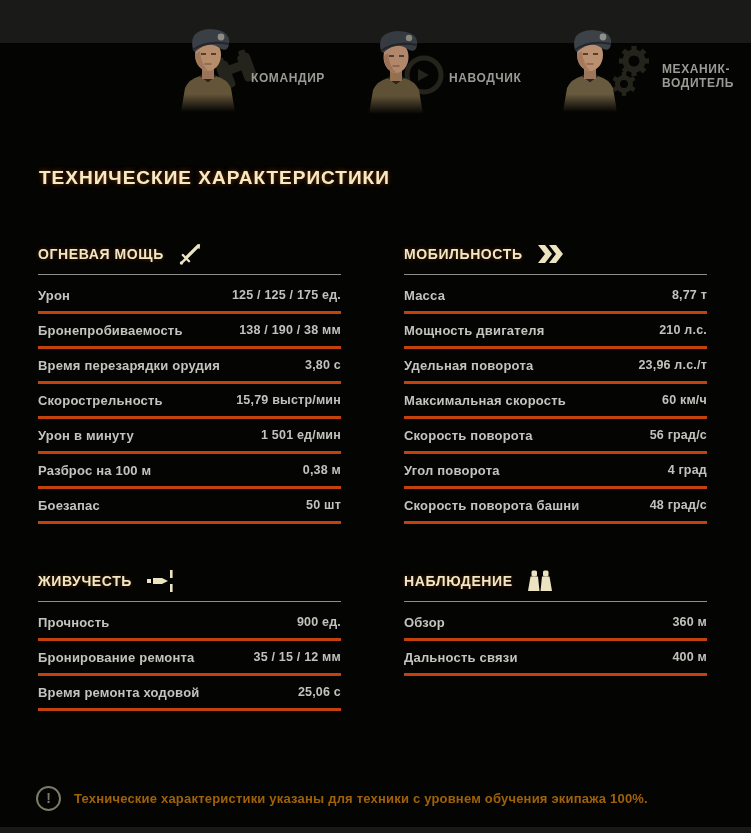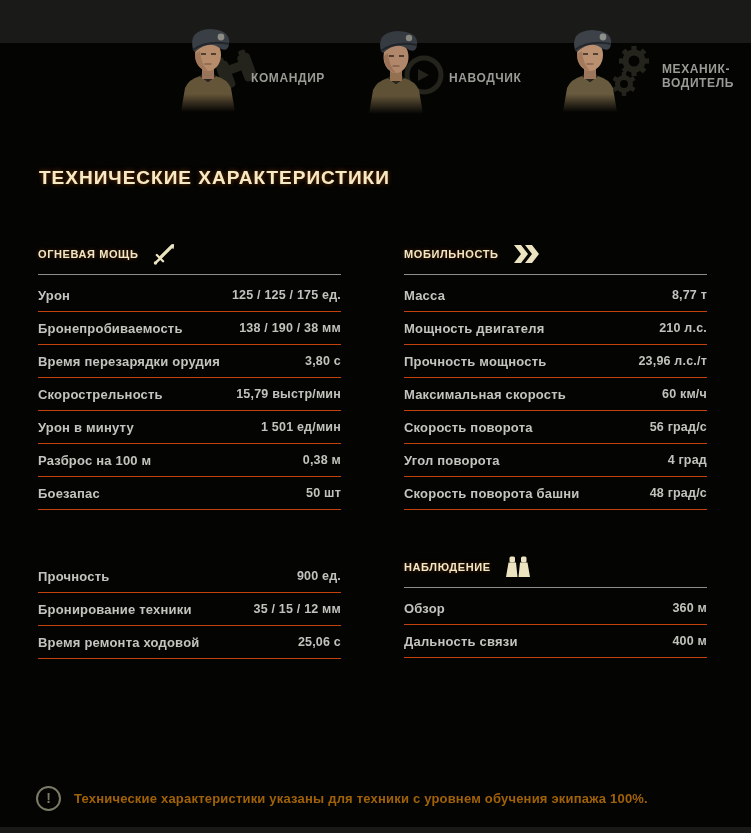--- a/index.html
+++ b/index.html
@@ -33,28 +33,28 @@
     position:absolute;top:243px;left:38px;
     display:grid;grid-template-columns:303px 303px;column-gap:63px;row-gap:46px;
     align-items:start;
   }
   .section{width:303px;}
   .section-header{
     display:flex;align-items:center;gap:14px;
     padding-bottom:9px;border-bottom:1px solid #8e8e88;height:22px;
   }
   .section-title{
-    color:#f0e7c5;font-size:11px;font-weight:700;letter-spacing:.6px;
+    color:#f0e7c5;font-size:14px;font-weight:700;letter-spacing:.6px;
     text-shadow:0 0 4px rgba(190,85,10,.45);
   }
   .section-icon{display:inline-flex;align-items:center;}
   .rows{padding-top:4px;}
   .stat-row{
     height:32px;display:flex;align-items:center;justify-content:space-between;
-    border-bottom:1px solid #c2410c;
+    border-bottom:3px solid #c2410c;
   }
   .stat-label{color:#c4c4be;font-size:13px;font-weight:700;letter-spacing:.2px;}
   .stat-value{color:#c2c2bc;font-size:12.5px;font-weight:700;letter-spacing:.2px;white-space:nowrap;}
 
   
   .footer-note{
     position:absolute;top:786px;left:36px;display:flex;align-items:center;gap:13px;
   }
   .info-icon{
     width:21px;height:21px;border:2px solid #7b7b66;border-radius:50%;
@@ -256,21 +256,21 @@
     <span class="stat-label">Масса</span>
     <span class="stat-value">8,77 т</span>
   </div>
 
   <div class="stat-row">
     <span class="stat-label">Мощность двигателя</span>
     <span class="stat-value">210 л.с.</span>
   </div>
 
   <div class="stat-row">
-    <span class="stat-label">Прочность мощность</span>
+    <span class="stat-label">Удельная поворота</span>
     <span class="stat-value">23,96 л.с./т</span>
   </div>
 
   <div class="stat-row">
     <span class="stat-label">Максимальная скорость</span>
     <span class="stat-value">60 км/ч</span>
   </div>
 
   <div class="stat-row">
     <span class="stat-label">Скорость поворота</span>
@@ -283,28 +283,39 @@
   </div>
 
   <div class="stat-row">
     <span class="stat-label">Скорость поворота башни</span>
     <span class="stat-value">48 град/с</span>
   </div>
 </div>
   </section>
 
   <section class="section">
+    <div class="section-header">
+      <span class="section-title">ЖИВУЧЕСТЬ</span>
+      <span class="section-icon">
+          <svg width="30" height="24" viewBox="0 0 30 24">
+            <rect x="1" y="10" width="4" height="4" fill="#ece3c0"></rect>
+            <path d="M7 9 L16 9 L22 12 L16 15 L7 15 Z" fill="#ece3c0"></path>
+            <rect x="24" y="1" width="2.6" height="8" fill="#ece3c0"></rect>
+            <rect x="24" y="15" width="2.6" height="8" fill="#ece3c0"></rect>
+          </svg>
+        </span>
+    </div>
     <div class="rows">
   <div class="stat-row">
     <span class="stat-label">Прочность</span>
     <span class="stat-value">900 ед.</span>
   </div>
 
   <div class="stat-row">
-    <span class="stat-label">Бронирование техники</span>
+    <span class="stat-label">Бронирование ремонта</span>
     <span class="stat-value">35 / 15 / 12 мм</span>
   </div>
 
 
   <div class="stat-row">
     <span class="stat-label">Время ремонта ходовой</span>
     <span class="stat-value">25,06 с</span>
   </div>
 </div>
   </section>

